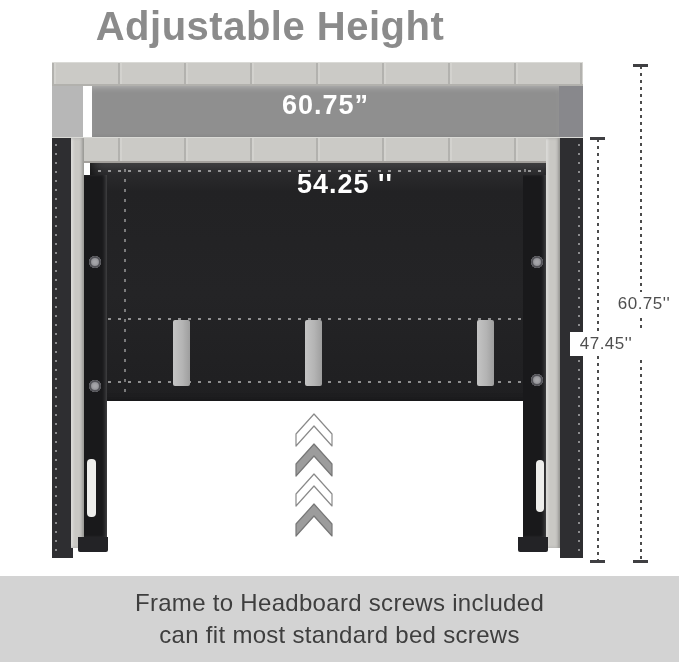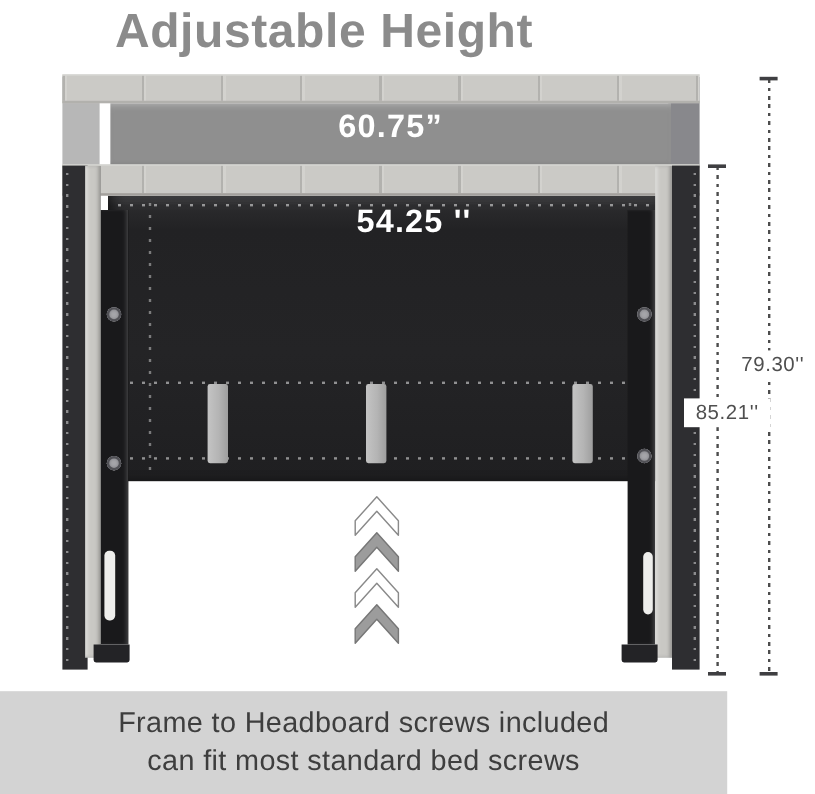--- a/index.html
+++ b/index.html
@@ -104,21 +104,21 @@
   .tick.inner-bottom{left:590px;top:560px;}
   .tick.outer-top{left:633px;top:64px;}
   .tick.outer-bottom{left:633px;top:560px;}
   .dim-label{position:absolute;width:72px;text-align:center;background:#fff;
     font-size:17px;font-weight:300;color:#4f4f4f;letter-spacing:.5px;padding:2px 0;}
   .dim-label.outer{left:608px;top:292px;}
   .dim-label.inner{left:570px;top:332px;}
 
   
   .footer{
-    position:absolute;left:0;top:576px;width:606px;height:86px;background:var(--footer-bg);
+    position:absolute;left:0;top:576px;width:679px;height:86px;background:var(--footer-bg);
     display:flex;flex-direction:column;align-items:center;justify-content:center;
     font-size:24px;font-weight:300;letter-spacing:.3px;color:var(--footer-text);line-height:32px;
   }
 </style>
 </head>
 <body>
 
 <div class="page">
 
   <div class="title">Adjustable Height</div>
@@ -173,21 +173,21 @@
       </svg>
     </div>
   </div>
 
   <div class="dim-line outer"></div>
   <div class="dim-line inner"></div>
   <span class="tick outer-top"></span>
   <span class="tick outer-bottom"></span>
   <span class="tick inner-top"></span>
   <span class="tick inner-bottom"></span>
-  <span class="dim-label outer">79.30''</span>
-  <span class="dim-label inner">85.21''</span>
+  <span class="dim-label outer">60.75''</span>
+  <span class="dim-label inner">47.45''</span>
 
   <div class="footer">
     <span>Frame to Headboard screws included</span>
     <span>can fit most standard bed screws</span>
   </div>
 
 </div>
 
 </body></html>

